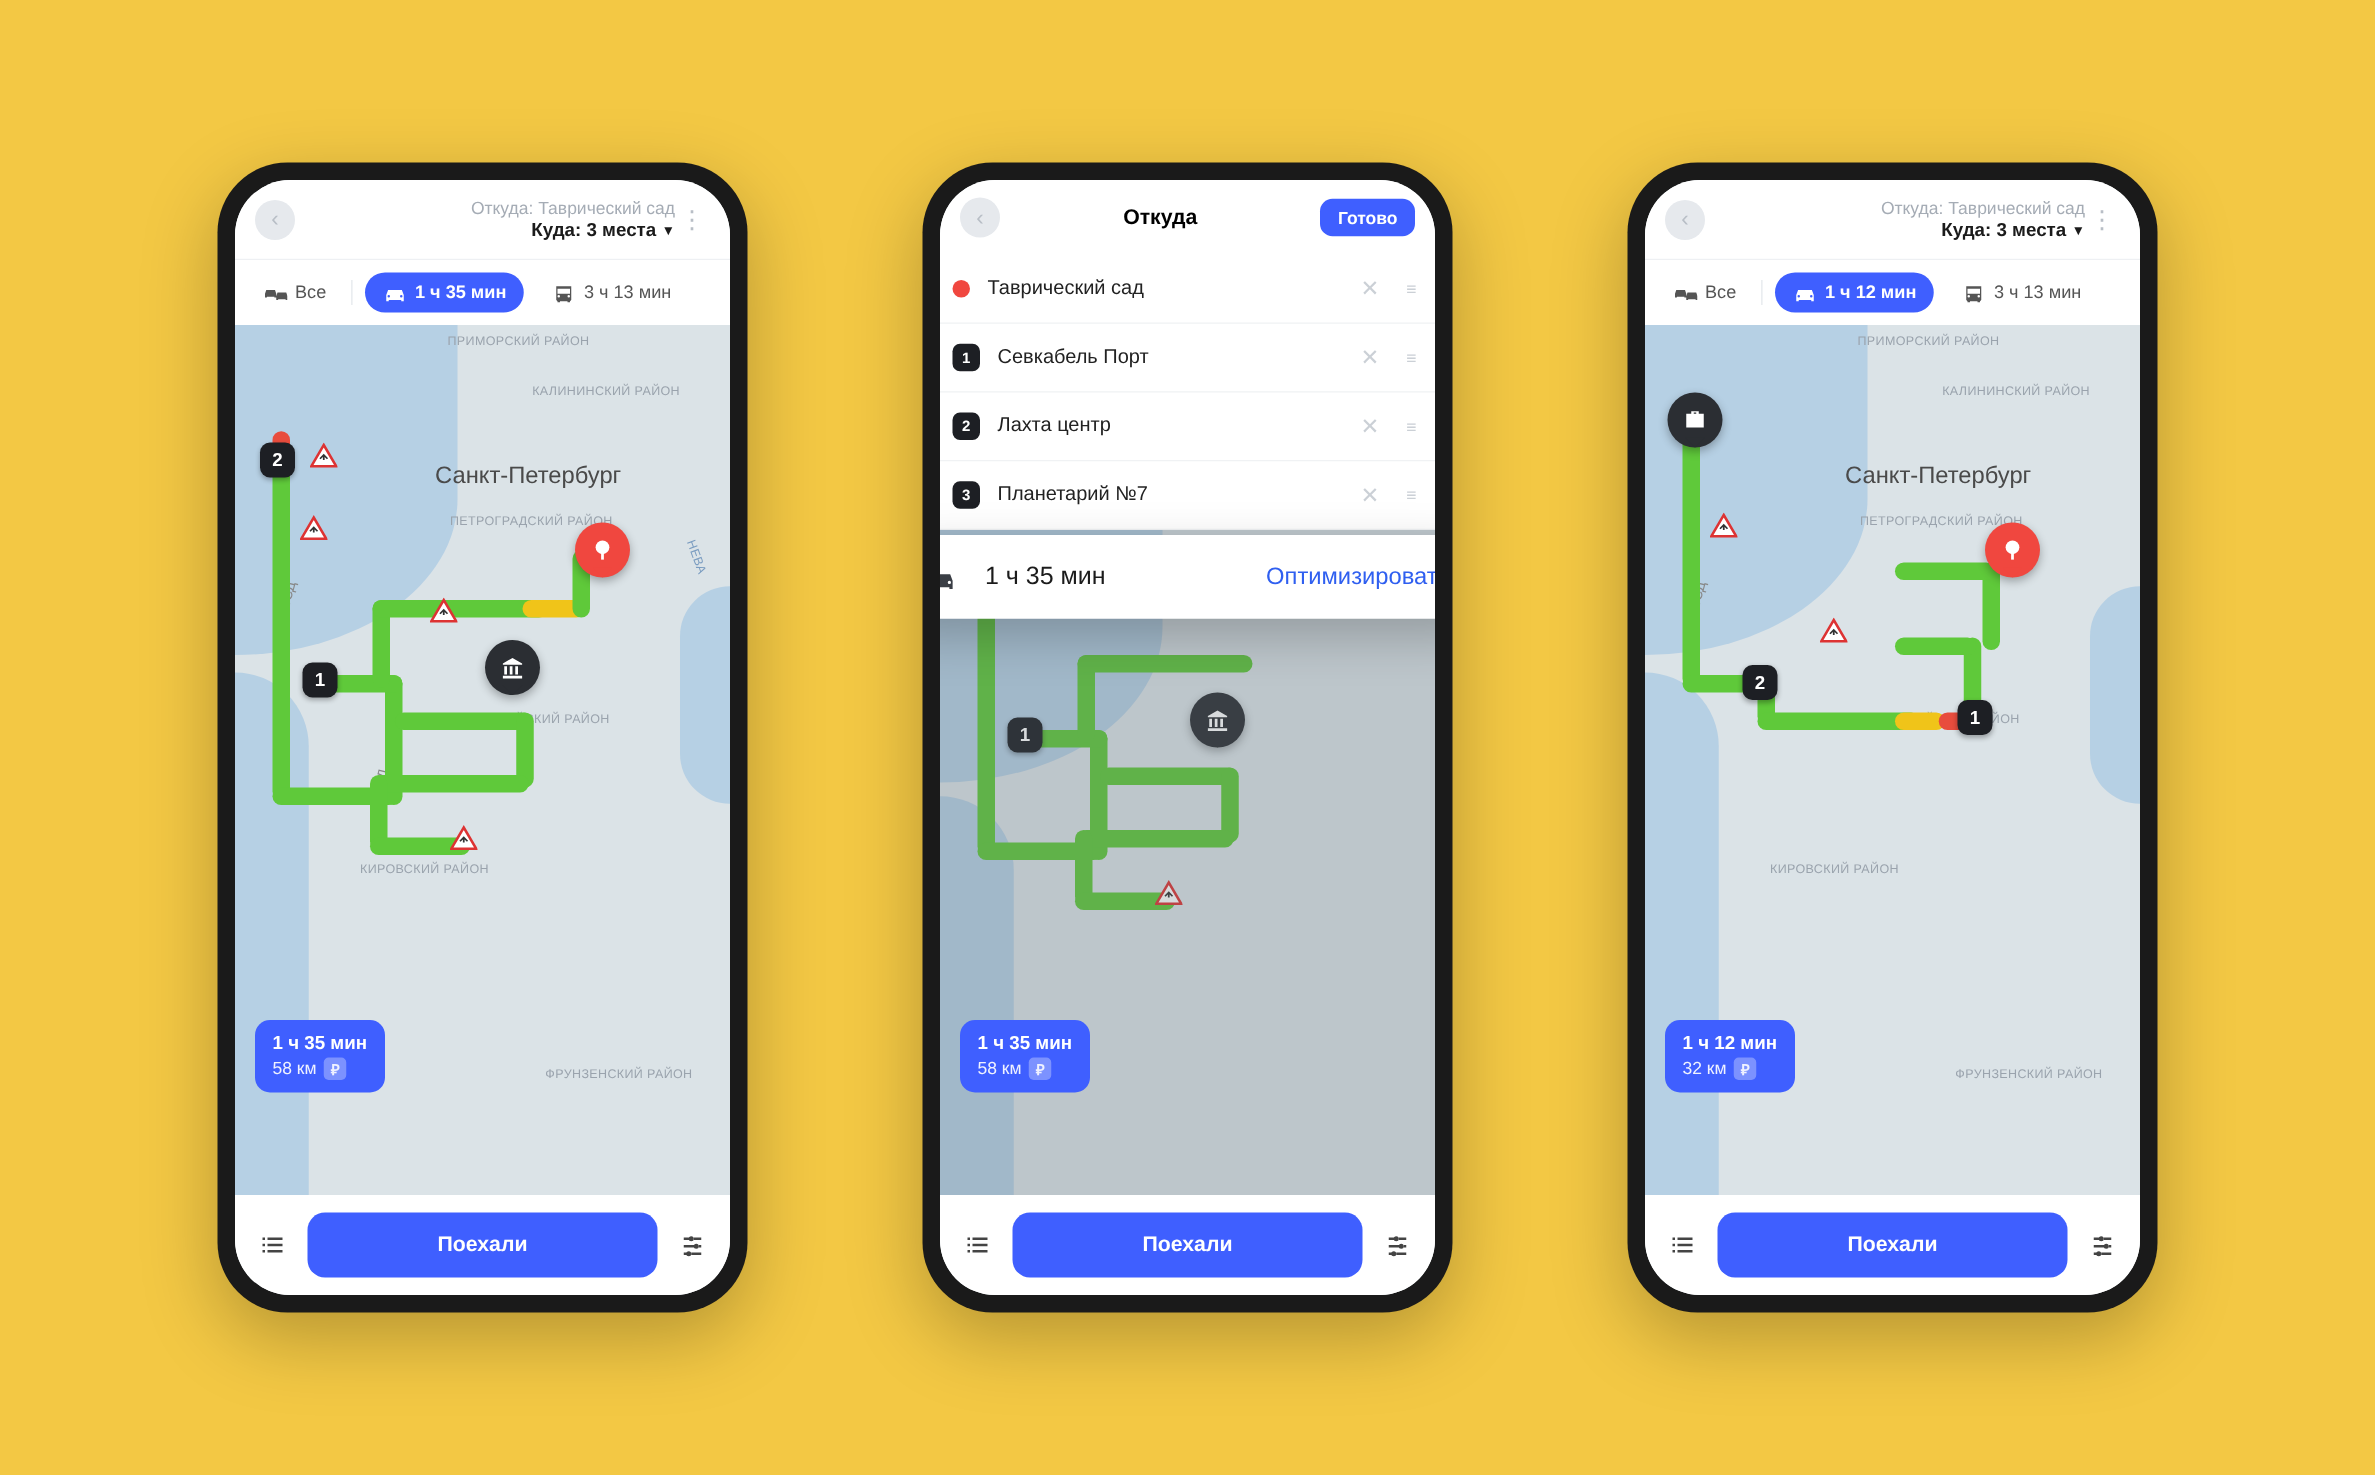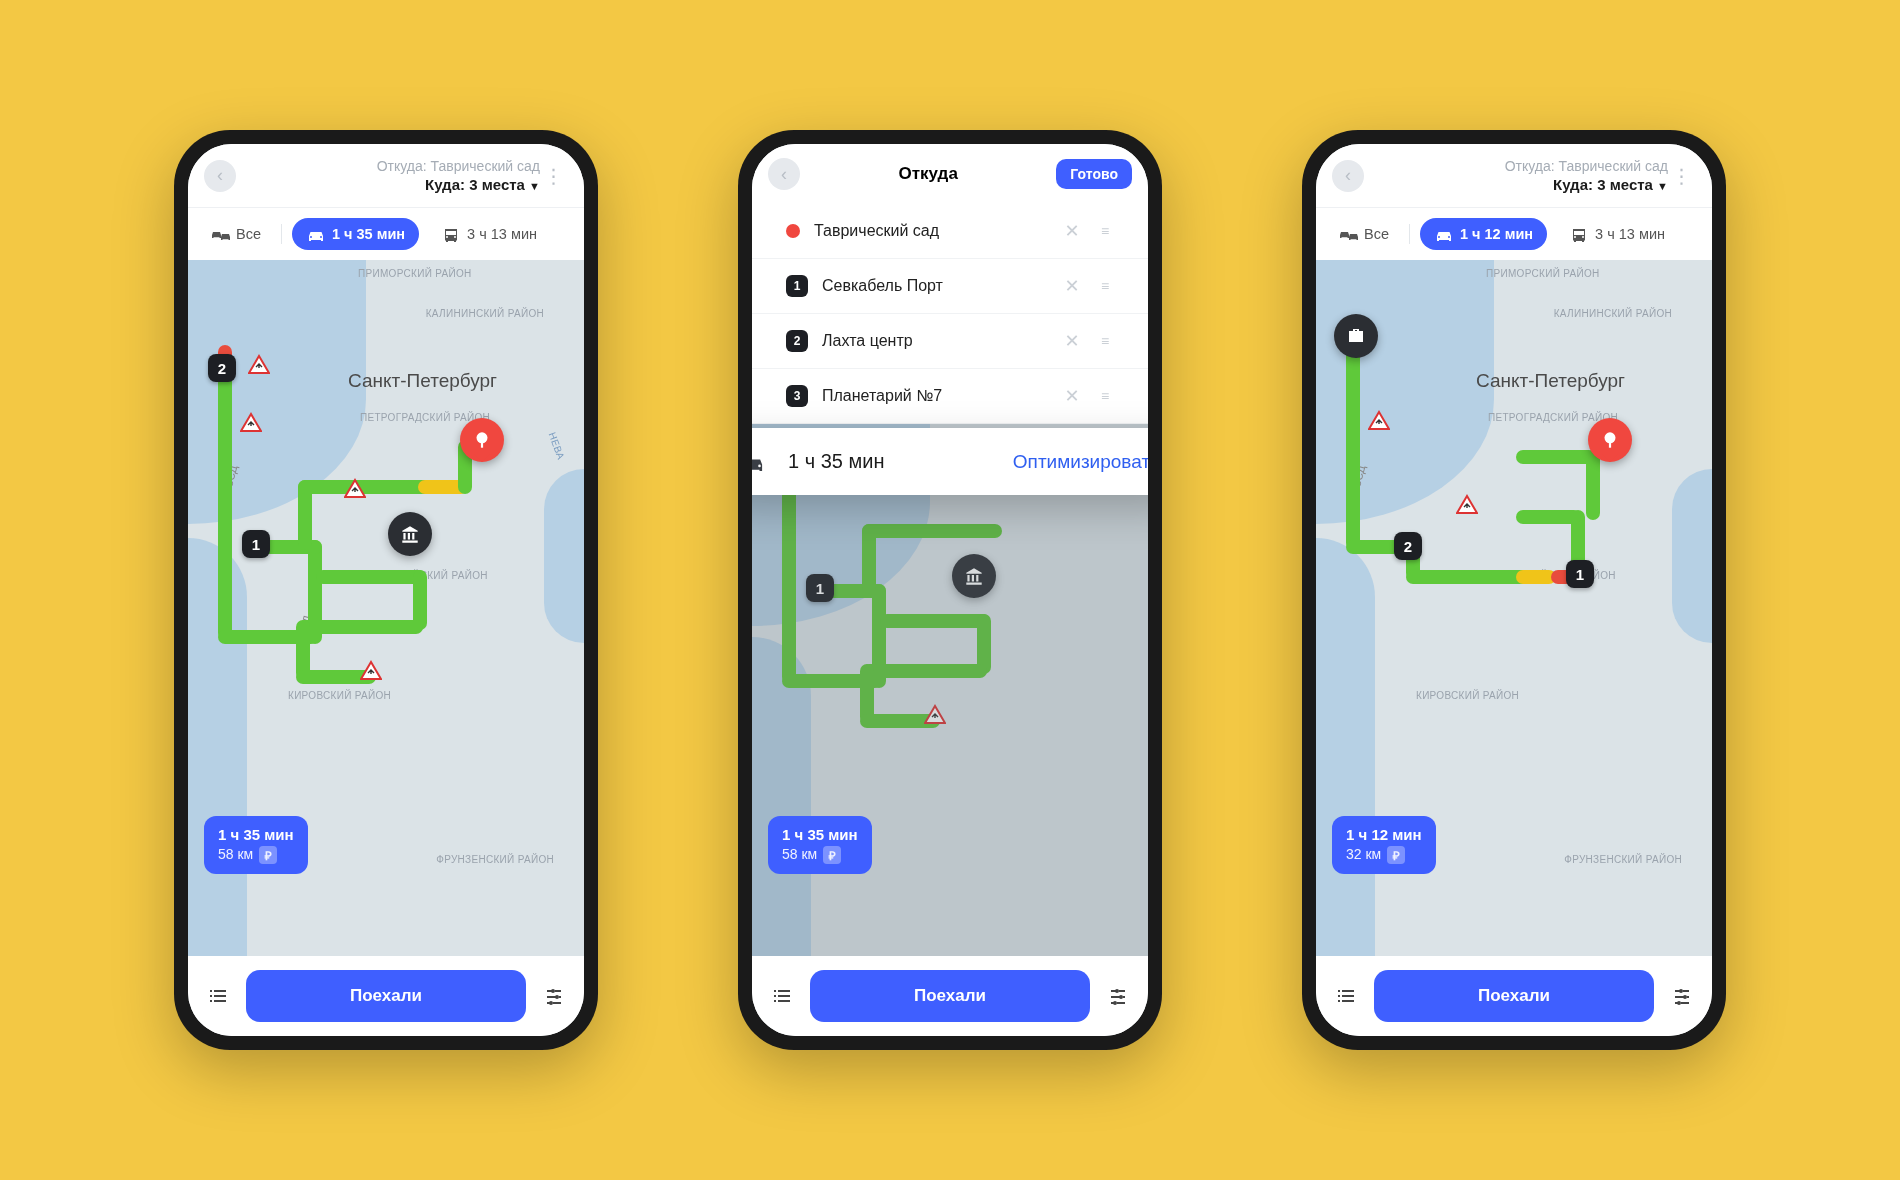--- a/index.html
+++ b/index.html
@@ -166,21 +166,21 @@
     flex:1; background:#3f5fff; color:#fff; border-radius:14px;
     padding:16px; text-align:center; font-size:17px; font-weight:600;
   }
 
   
   .route-list {
     background:#fff;
   }
   .route-item {
     display:flex; align-items:center; gap:14px;
-    padding: 16px 34px;
+    padding: 16px 10px;
     border-bottom:1px solid #f0f2f4;
   }
   .route-item .badge {
     width:22px; height:22px; border-radius:6px;
     display:flex; align-items:center; justify-content:center;
     font-size:12px; font-weight:700;
   }
   .badge.origin { background:#f0473f; border-radius:50%; width:14px; height:14px; }
   .badge.dark { background:#1d1f24; color:#fff; }
   .route-item .name { flex:1; font-size:16px; color:#222; }

